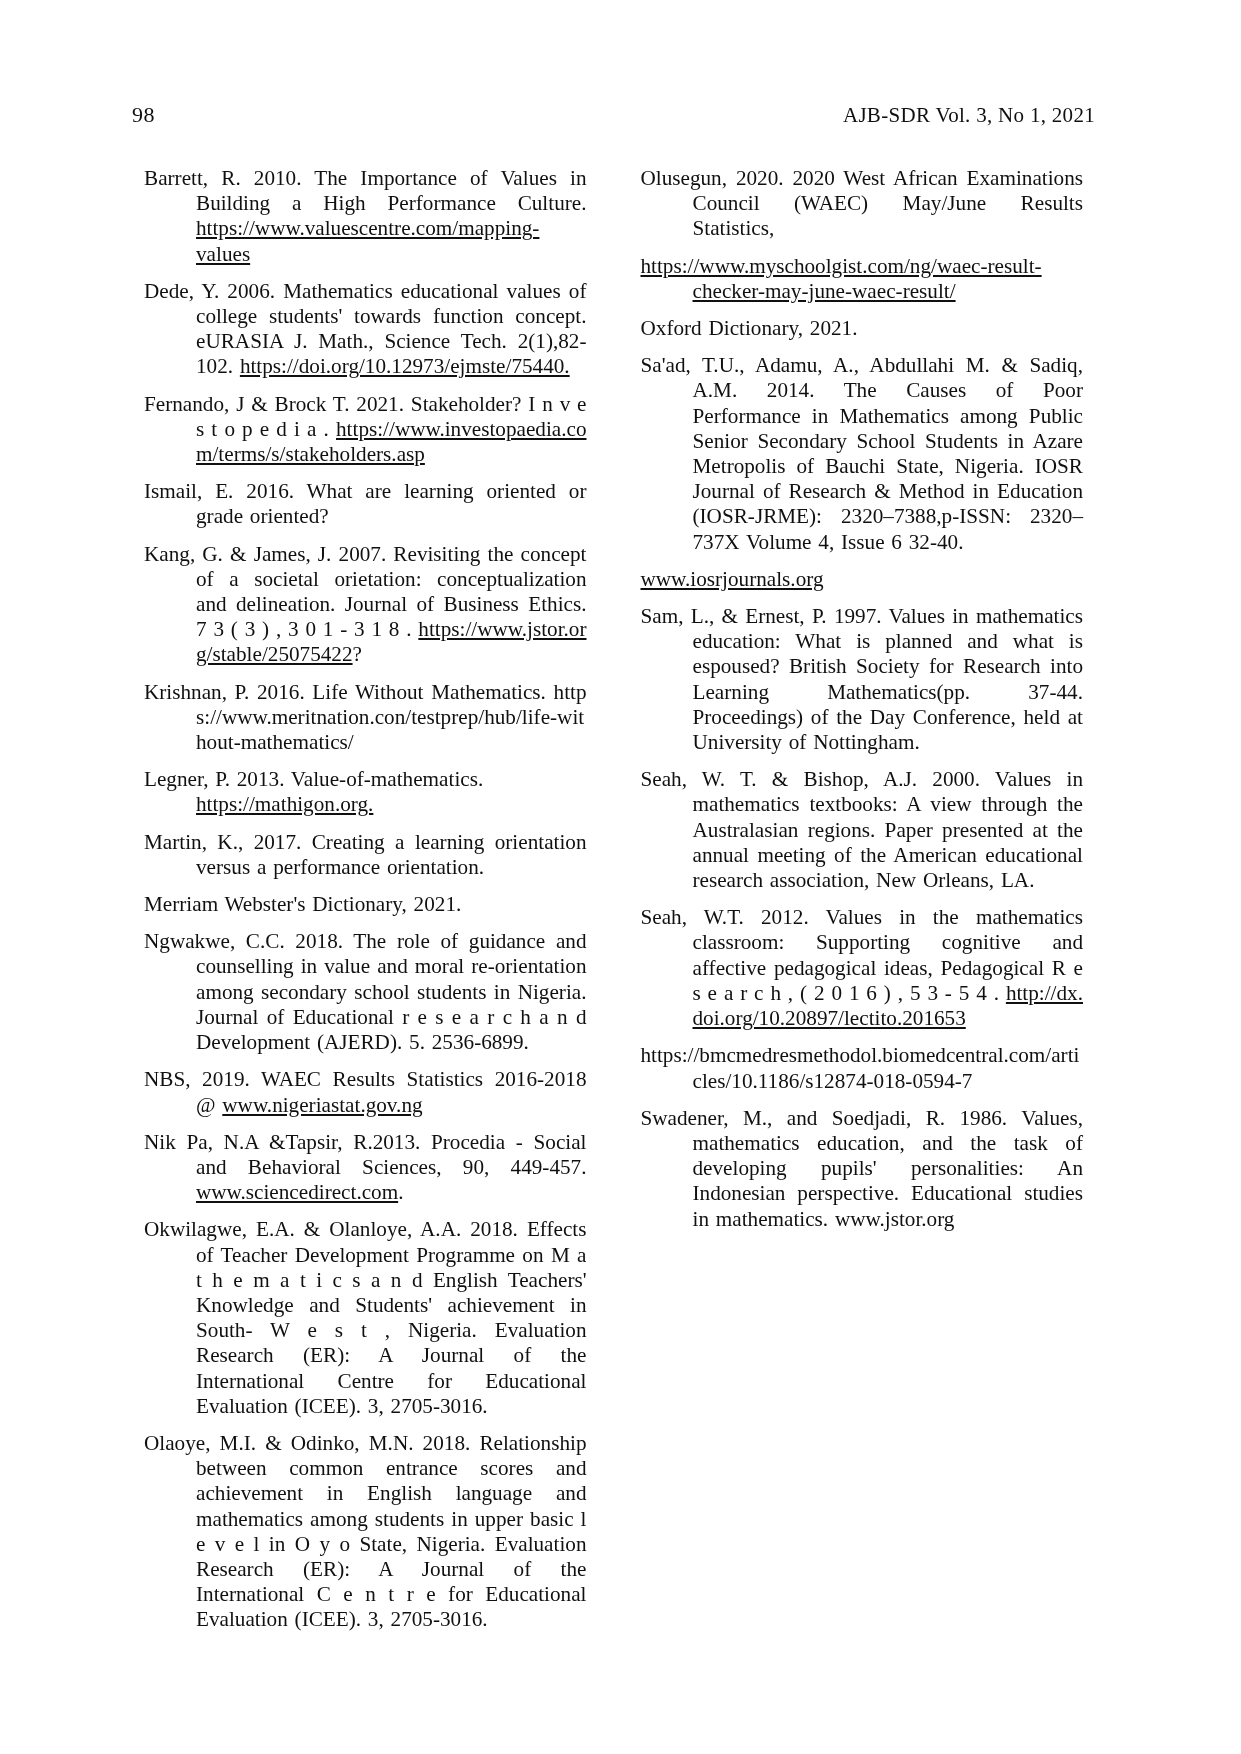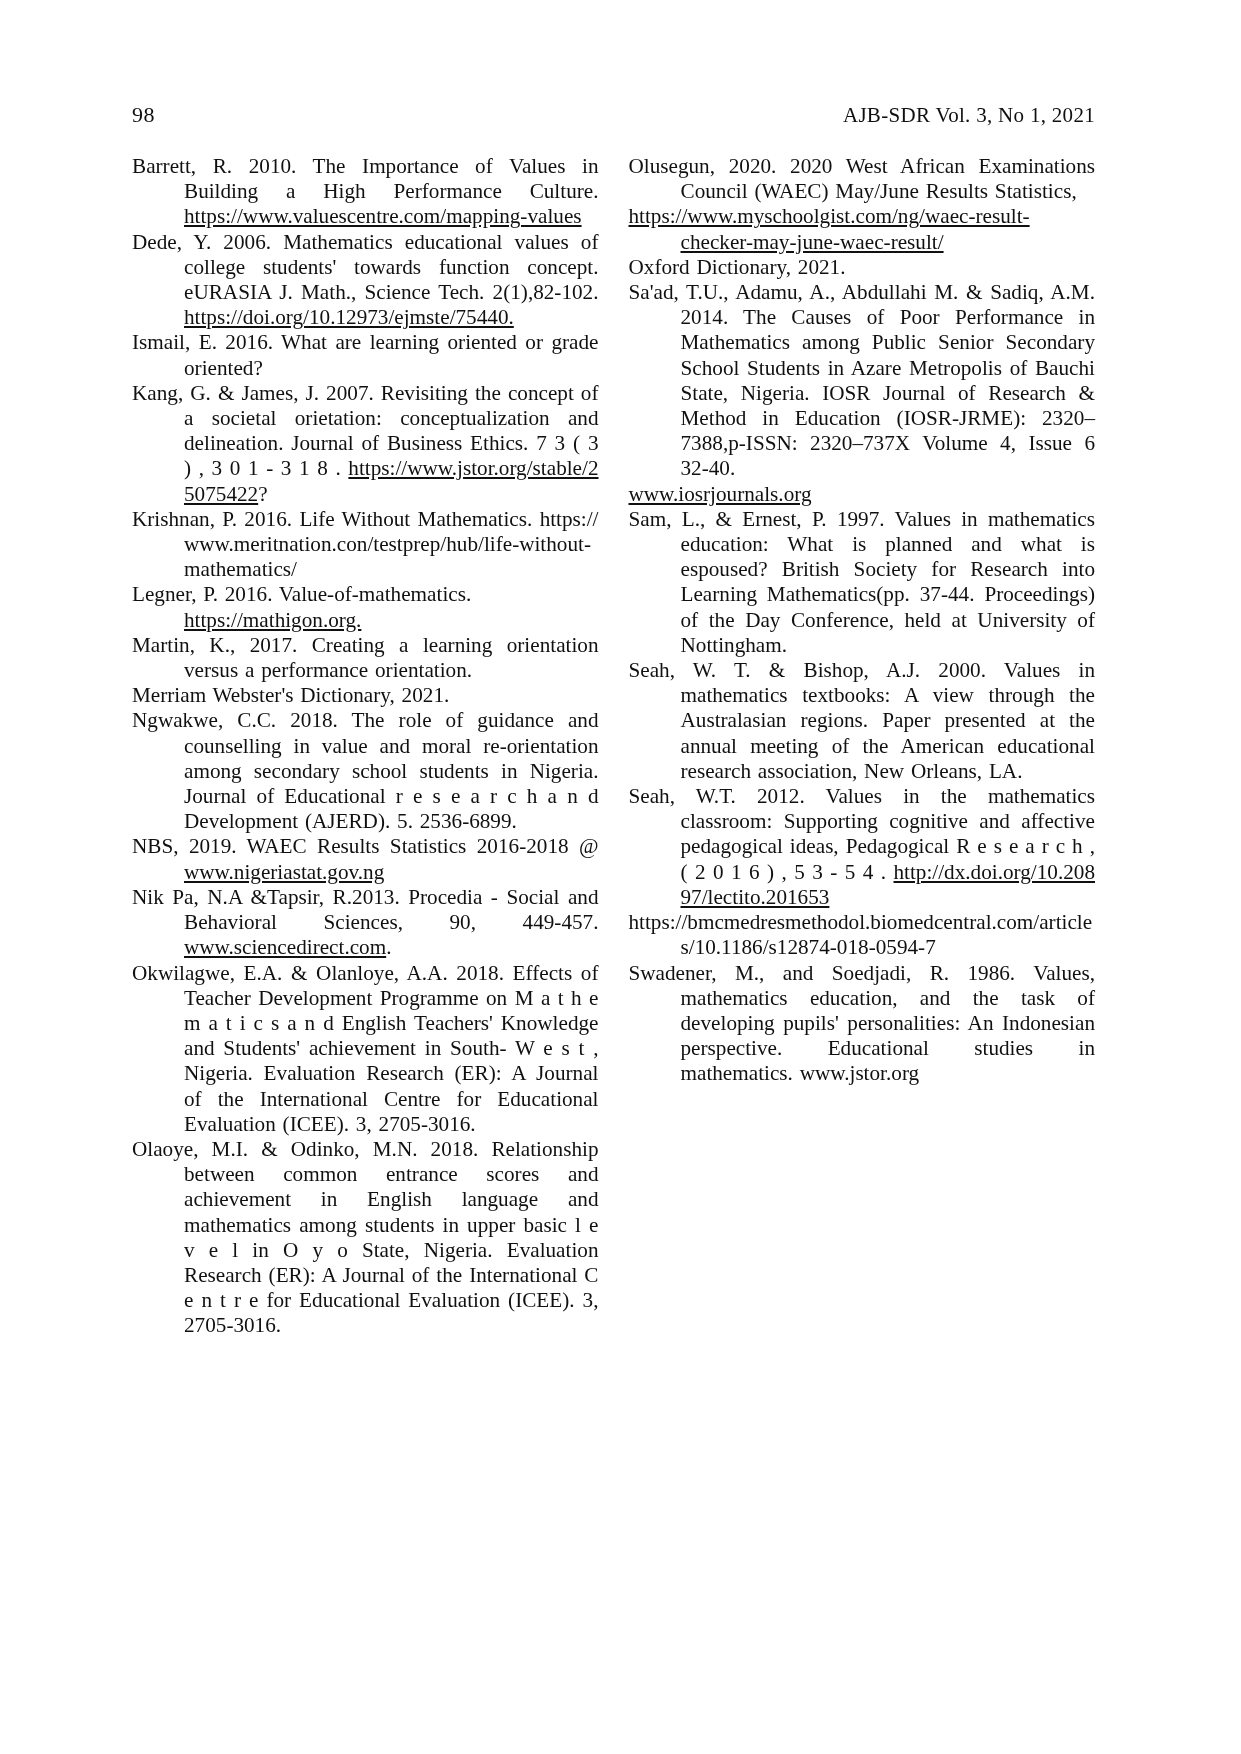--- a/index.html
+++ b/index.html
@@ -37,21 +37,21 @@
   .columns {
     display: flex;
     gap: 30px;
     margin-top: 26px;
   }
   .col {
     flex: 1 1 0;
     min-width: 0;
   }
   p.ref {
-    margin: 0;
+    margin: 12px;
     font-size: 21.2px;
     line-height: 25.2px;
     text-align: justify;
     padding-left: 52px;
     text-indent: -52px;
     word-spacing: 1.5px;
   }
   p.ref.left {
     text-align: left;
   }
@@ -69,24 +69,25 @@
 
 <div class="page">
   <div class="header">
     <span class="page-number">98</span>
     <span class="journal">AJB-SDR Vol. 3, No 1, 2021</span>
   </div>
   <div class="columns">
     <div class="col">
         <p class="ref"><span>Barrett, R. 2010. The Importance of Values in Building a High Performance Culture. </span><span class="u">https://www.valuescentre.com/mapping-values</span></p>
         <p class="ref"><span>Dede, Y. 2006. Mathematics educational values of college students' towards function concept. eURASIA J. Math., Science Tech. 2(1),82-102. </span><span class="u ba">https://doi.org/10.12973/ejmste/75440.</span></p>
+        <p class="ref"><span>Fernando, J &amp; Brock T. 2021. Stakeholder? I n v e s t o p e d i a . </span><span class="u ba">https://www.investopaedia.com/terms/s/stakeholders.asp</span></p>
         <p class="ref"><span>Ismail, E. 2016. What are learning oriented or grade oriented?</span></p>
         <p class="ref"><span>Kang, G. &amp; James, J. 2007. Revisiting the concept of a societal orietation: conceptualization and delineation. Journal of Business Ethics. 7 3 ( 3 ) , 3 0 1 - 3 1 8 . </span><span class="u ba">https://www.jstor.org/stable/25075422</span><span>?</span></p>
         <p class="ref"><span>Krishnan, P. 2016. Life Without Mathematics. </span><span class="ba">https://www.meritnation.con/testprep/hub/life-without-mathematics/</span></p>
-        <p class="ref left"><span>Legner, P. 2016. Value-of-mathematics. </span><span class="u">https://mathigon.org.</span></p>
+        <p class="ref left"><span>Legner, P. 2013. Value-of-mathematics. </span><span class="u">https://mathigon.org.</span></p>
         <p class="ref"><span>Martin, K., 2017. Creating a learning orientation versus a performance orientation.</span></p>
         <p class="ref left"><span>Merriam Webster's Dictionary, 2021.</span></p>
         <p class="ref"><span>Ngwakwe, C.C. 2018. The role of guidance and counselling in value and moral re-orientation among secondary school students in Nigeria. Journal of Educational r e s e a r c h a n d Development (AJERD). 5. 2536-6899.</span></p>
         <p class="ref"><span>NBS, 2019. WAEC Results Statistics 2016-2018 @ </span><span class="u">www.nigeriastat.gov.ng</span></p>
         <p class="ref"><span>Nik Pa, N.A &amp;Tapsir, R.2013. Procedia - Social and Behavioral Sciences, 90, 449-457. </span><span class="u">www.sciencedirect.com</span><span>.</span></p>
         <p class="ref"><span>Okwilagwe, E.A. &amp; Olanloye, A.A. 2018. Effects of Teacher Development Programme on M a t h e m a t i c s a n d English Teachers' Knowledge and Students' achievement in South- W e s t , Nigeria. Evaluation Research (ER): A Journal of the International Centre for Educational Evaluation (ICEE). 3, 2705-3016.</span></p>
         <p class="ref"><span>Olaoye, M.I. &amp; Odinko, M.N. 2018. Relationship between common entrance scores and achievement in English language and mathematics among students in upper basic l e v e l in O y o State, Nigeria. Evaluation Research (ER): A Journal of the International C e n t r e for Educational Evaluation (ICEE). 3, 2705-3016.</span></p>
       </div>
     <div class="col">
         <p class="ref"><span>Olusegun, 2020. 2020 West African Examinations Council (WAEC) May/June Results Statistics,</span></p>

